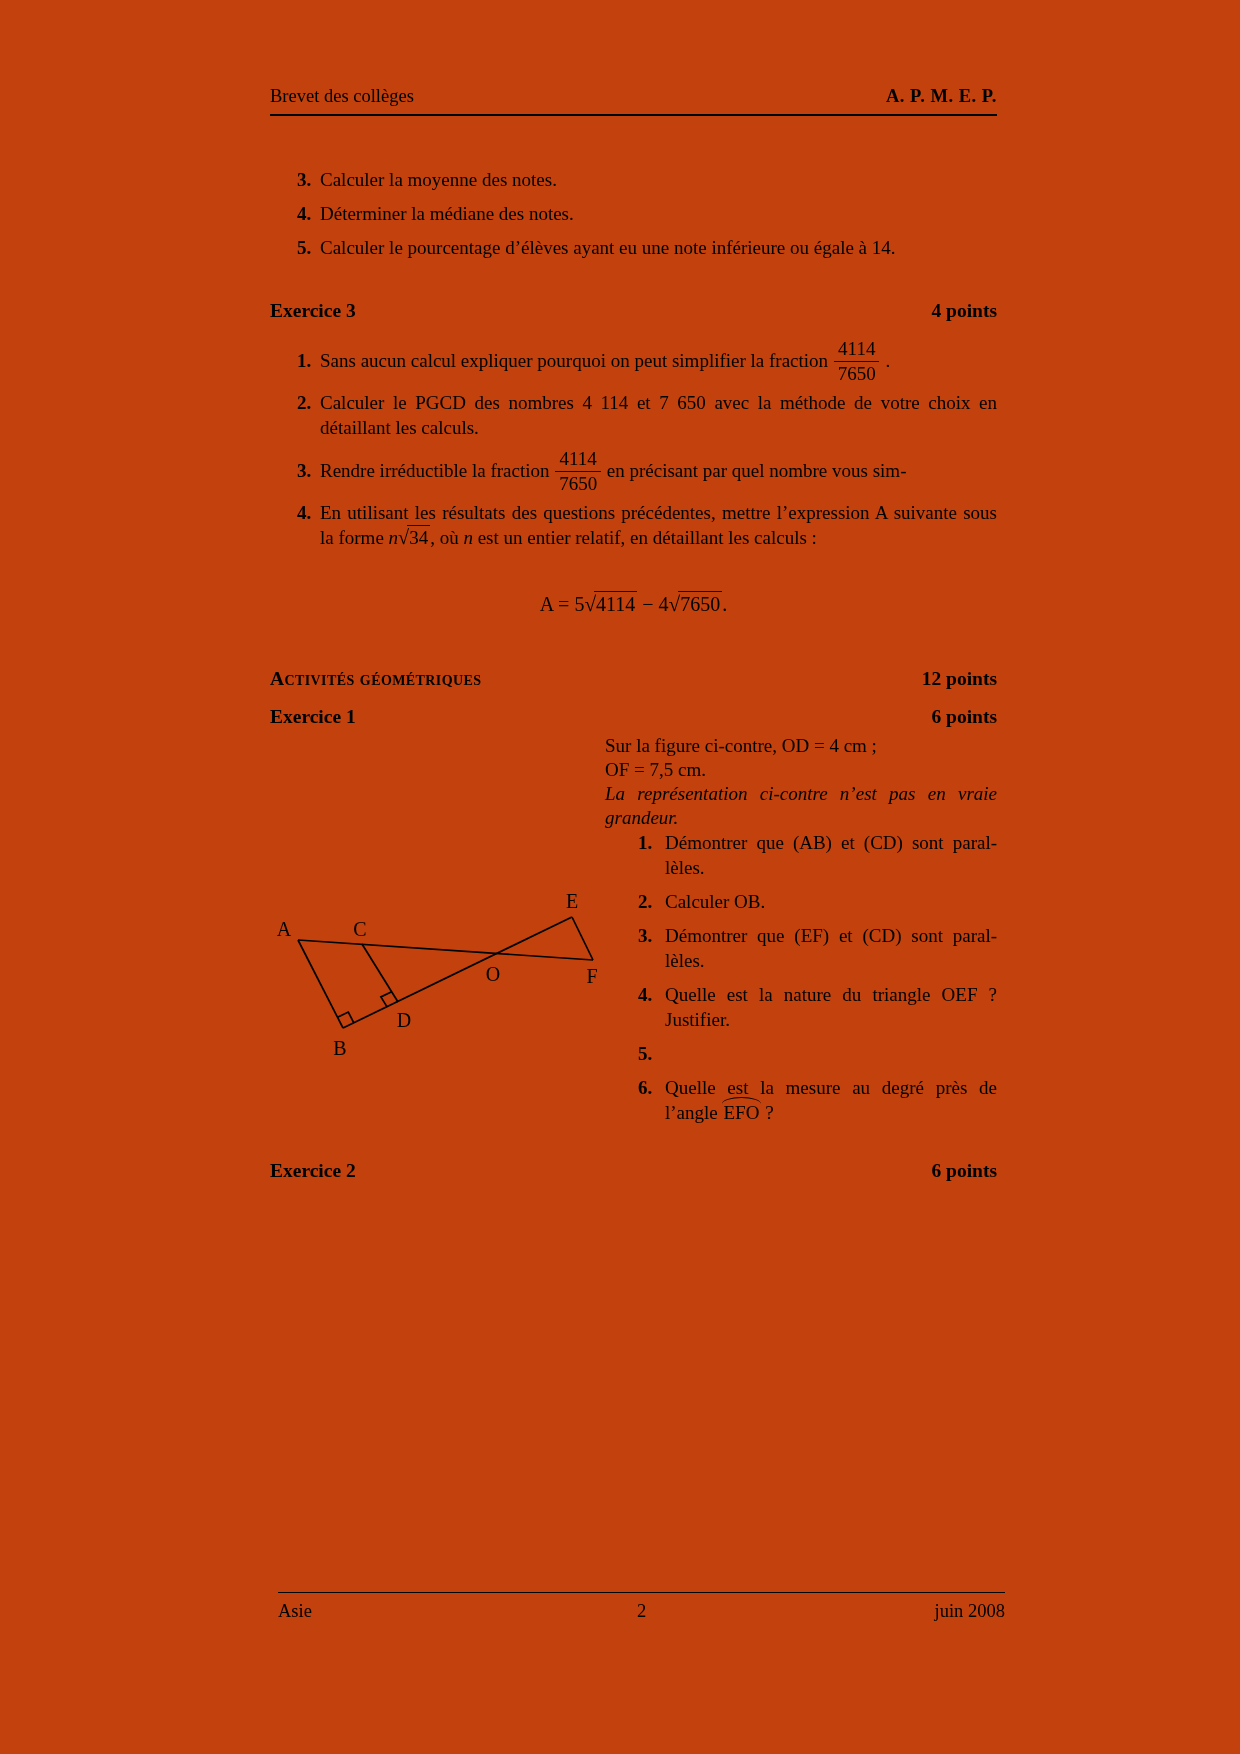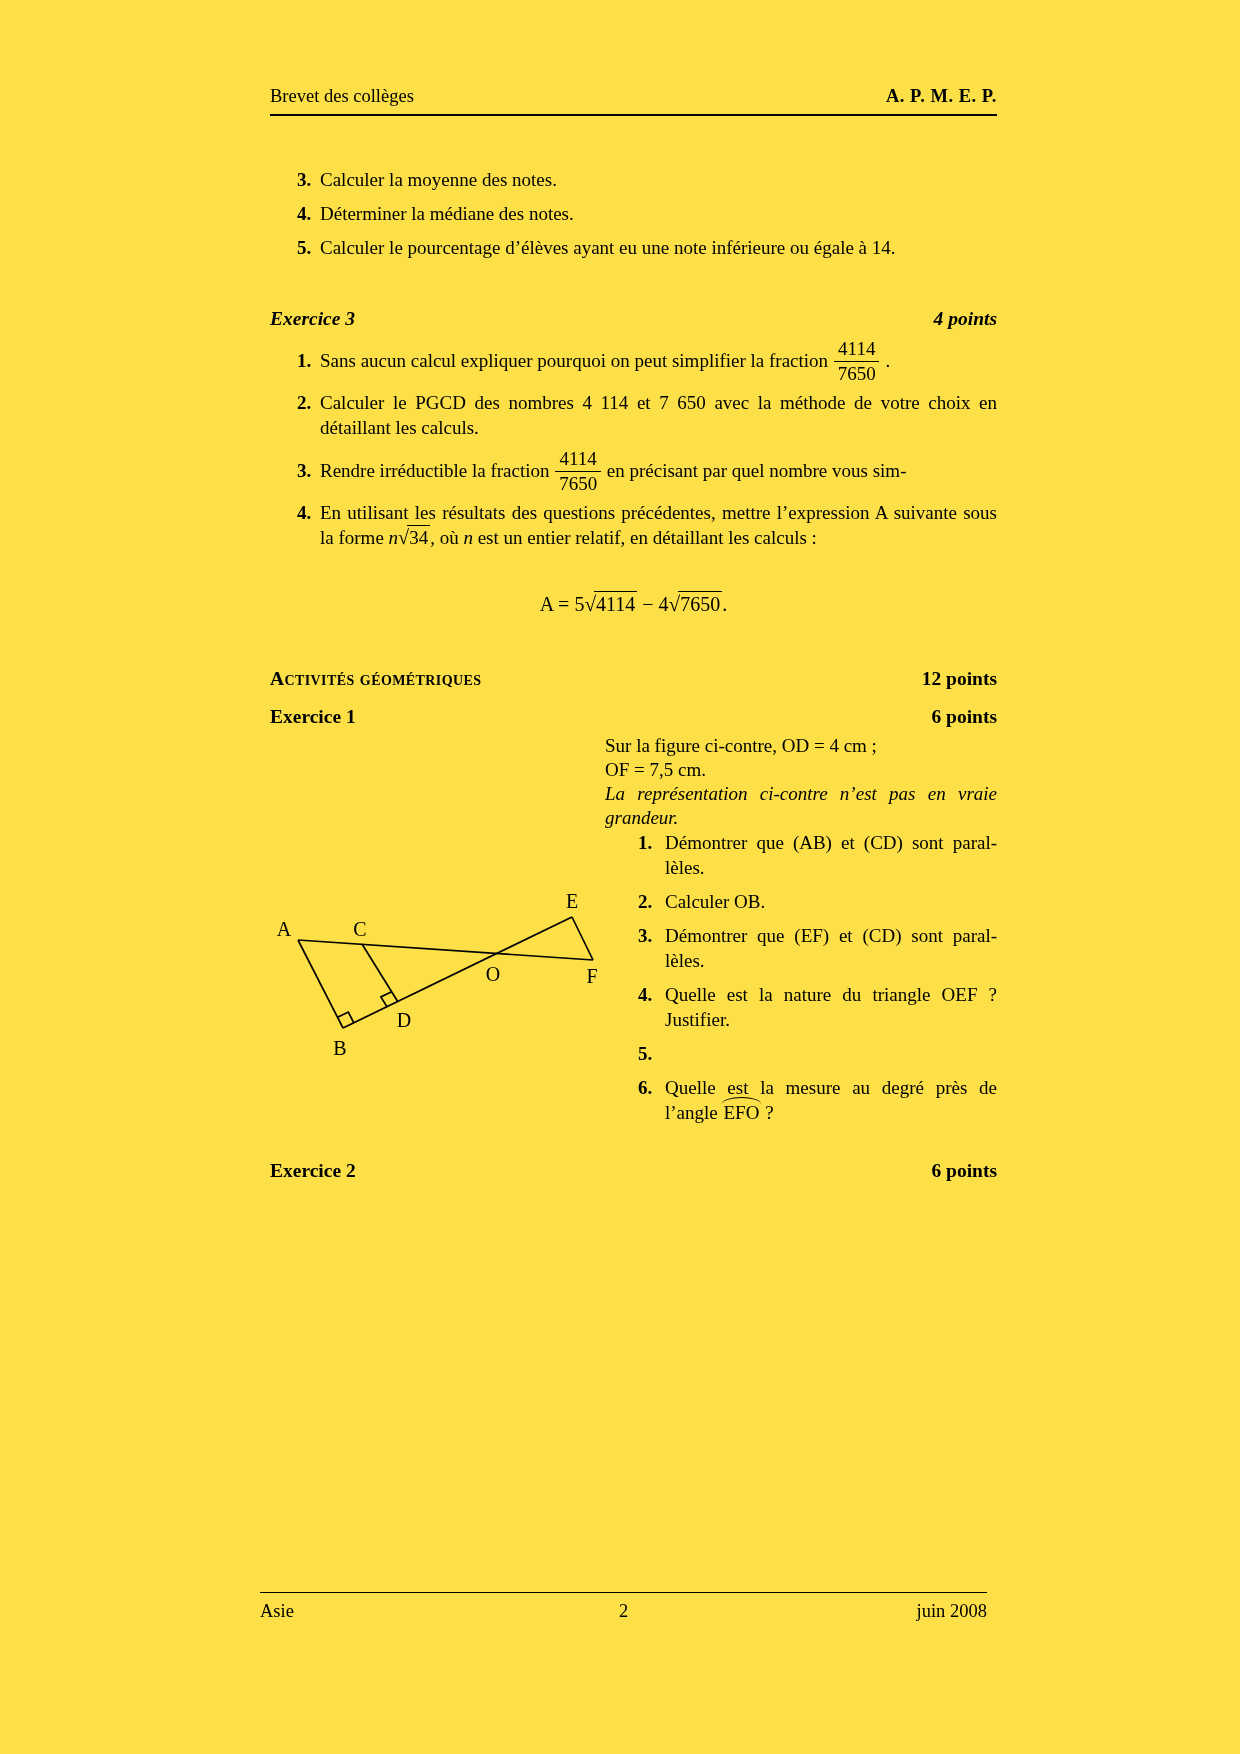--- a/index.html
+++ b/index.html
@@ -1,37 +1,37 @@
 <!DOCTYPE html>
 <html><head>
 <meta charset="utf-8">
 <style>
   html,body { margin:0; padding:0; background:#e8e8e8; }
   .page {
     position:relative;
     width:1240px; height:1754px;
     margin:0 auto;
-    background:#fde047;
+    background:#c2410c;
     font-family:"Liberation Serif", serif;
     font-size:19px;
     color:#000;
     overflow:hidden;
   }
 
   
   .hdr {
     position:absolute; left:270px; top:86px; width:727px;
     display:flex; justify-content:space-between; align-items:flex-end;
     border-bottom:2.5px solid #000; padding-bottom:7px;
     font-size:18.5px;
   }
   .hdr .org { font-weight:bold; letter-spacing:0.5px; }
 
   .ftr {
-    position:absolute; left:260px; top:1592px; width:727px;
+    position:absolute; left:278px; top:1592px; width:727px;
     border-top:1.5px solid #000; padding-top:8px;
     font-size:18.5px;
   }
   .ftr .frow { position:relative; display:flex; justify-content:space-between; }
   .ftr .fcenter { position:absolute; left:50%; transform:translateX(-50%); }
 
   
   .qitem { display:flex; line-height:25px; margin-bottom:8px; }
   .qitem .qnum { font-weight:bold; width:23px; flex:none; }
   .qitem .qbody { flex:1; text-align:justify; }
@@ -103,21 +103,21 @@
     <div class="qitem">
       <span class="qnum">4.</span>
       <span class="qbody">Déterminer la médiane des notes.</span>
     </div>
     <div class="qitem">
       <span class="qnum">5.</span>
       <span class="qbody">Calculer le pourcentage d’élèves ayant eu une note inférieure ou égale à 14.</span>
     </div>
   </div>
 
-  <div class="exhead" style="top:308px;font-style:italic;">
+  <div class="exhead" style="top:300px;">
     <span>Exercice 3</span>
     <span>4 points</span>
   </div>
 
   <div id="ex3-list">
 
     <div class="fracrow mb6">
       <span class="qnum">1.</span>
       <span>Sans aucun calcul expliquer pourquoi on peut simplifier la fraction</span>
       <span class="frac">

